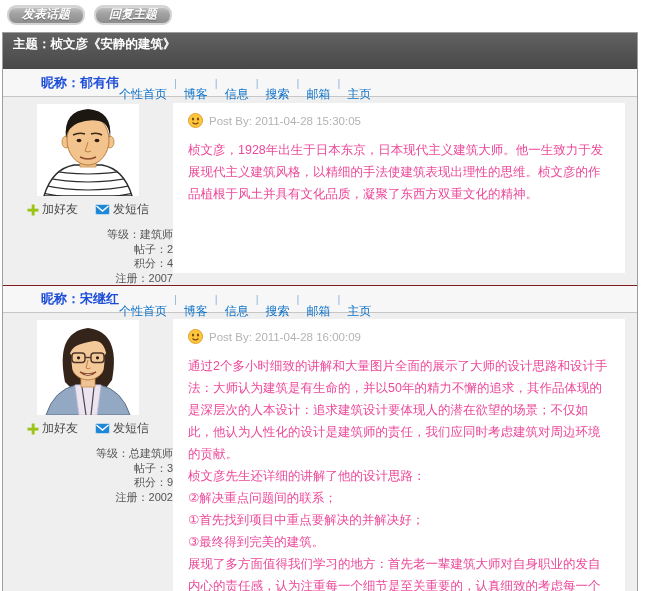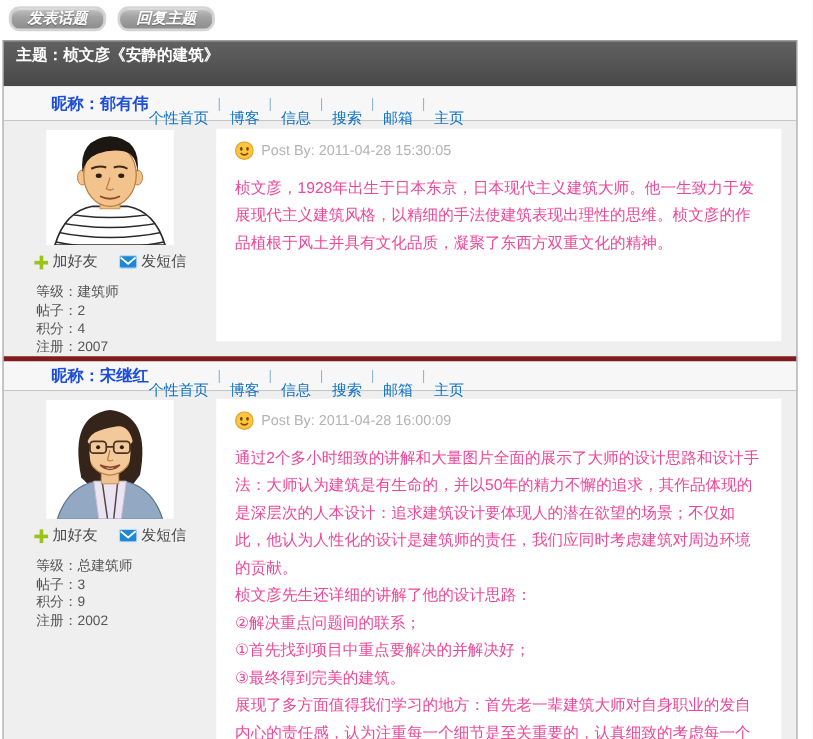--- a/index.html
+++ b/index.html
@@ -27,33 +27,33 @@
     background:linear-gradient(180deg,#616161,#484848);
     color:#ffffff; font-size:12.5px; font-weight:bold;
     height:36px; line-height:22px; padding-left:10px;
   }
   
   .post-header {
     background:#f7f7f7; height:28px;
     display:flex; align-items:center;
     border-bottom:1px solid #c6c6c6;
   }
-  .post + .post .post-header { border-top:4px solid #7f1d1d; }
+  .post + .post .post-header { border-top:1px solid #7f1d1d; }
   .nickname { color:#1d4ed8; font-weight:bold; font-size:13px; width:116px; flex:0 0 116px;text-align:right; }
   .links { display:flex; align-items:center; gap:7px; font-size:12px; }
   .plink { color:#0e72c8; text-decoration:none; cursor:pointer;margin-top:24px; }
   .sep { color:#8fb6d9; font-size:11px; }
   
   .post-body { display:flex; align-items:stretch; background:#efefef; }
   .left-col { flex:0 0 170px; width:170px; padding-top:5px; }
   .avatar-box { width:102px; height:92px; margin:2px auto 5px; background:#ffffff; }
   .avatar-box svg { display:block; width:100%; height:100%; }
   .actions { display:flex; justify-content:center; align-items:center; gap:17px; margin:3px 0 9px; }
   .action { display:flex; align-items:center; gap:3px; font-size:12px; color:#4a4a4a; cursor:pointer;text-align:right; }
-  .stats { padding-left:26px; font-size:11px; color:#555555; line-height:14.5px; }
+  .stats { padding-left:26px; font-size:11px; color:#555555; line-height:14.5px;text-align:right; }
   
   .message-box { flex:1; background:#ffffff; margin:6px 12px 12px 0; padding:10px 15px 14px; min-height:120px; }
   .meta { display:flex; align-items:center; gap:6px; color:#b3b3b3; font-size:11.5px; margin-bottom:11px; }
   .para { font-size:12.5px; color:#ec4899; line-height:22px; }
 </style>
 </head>
 <body>
 
 <div class="toolbar">
   <button class="tbtn">发表话题</button>

